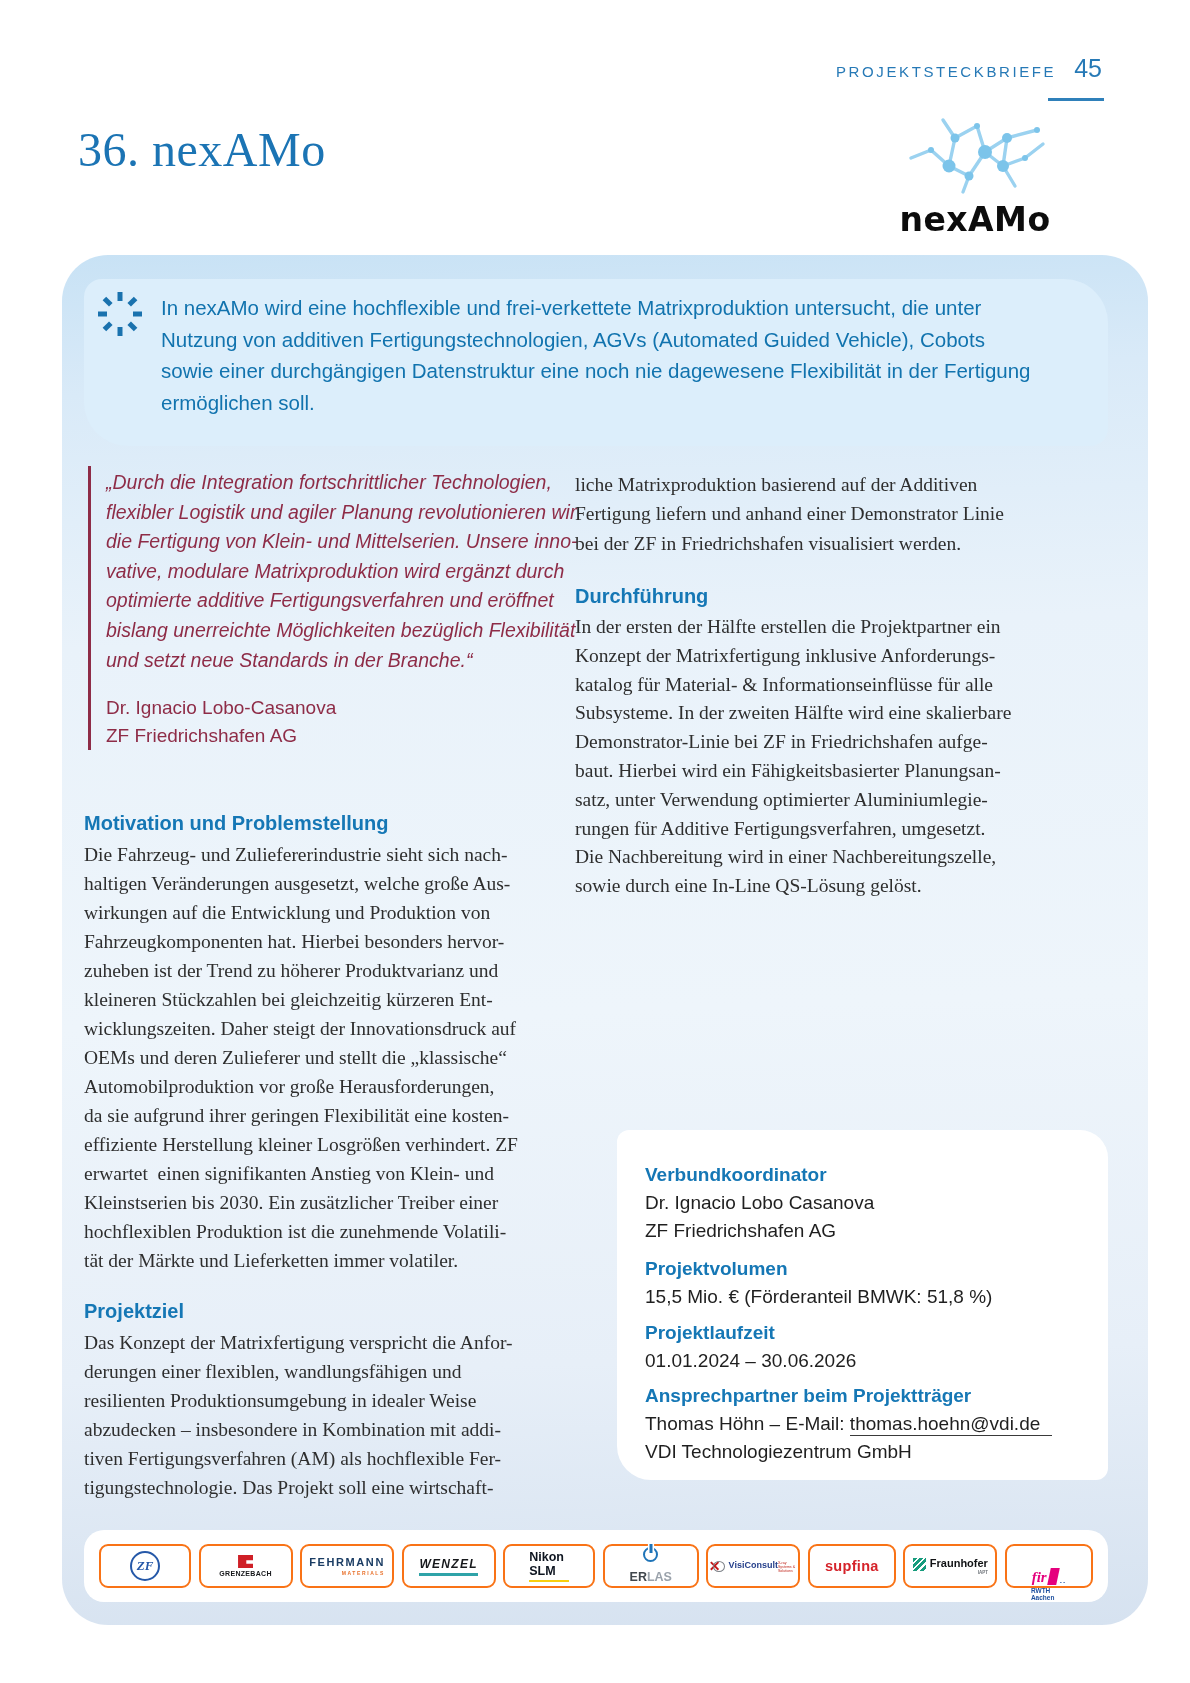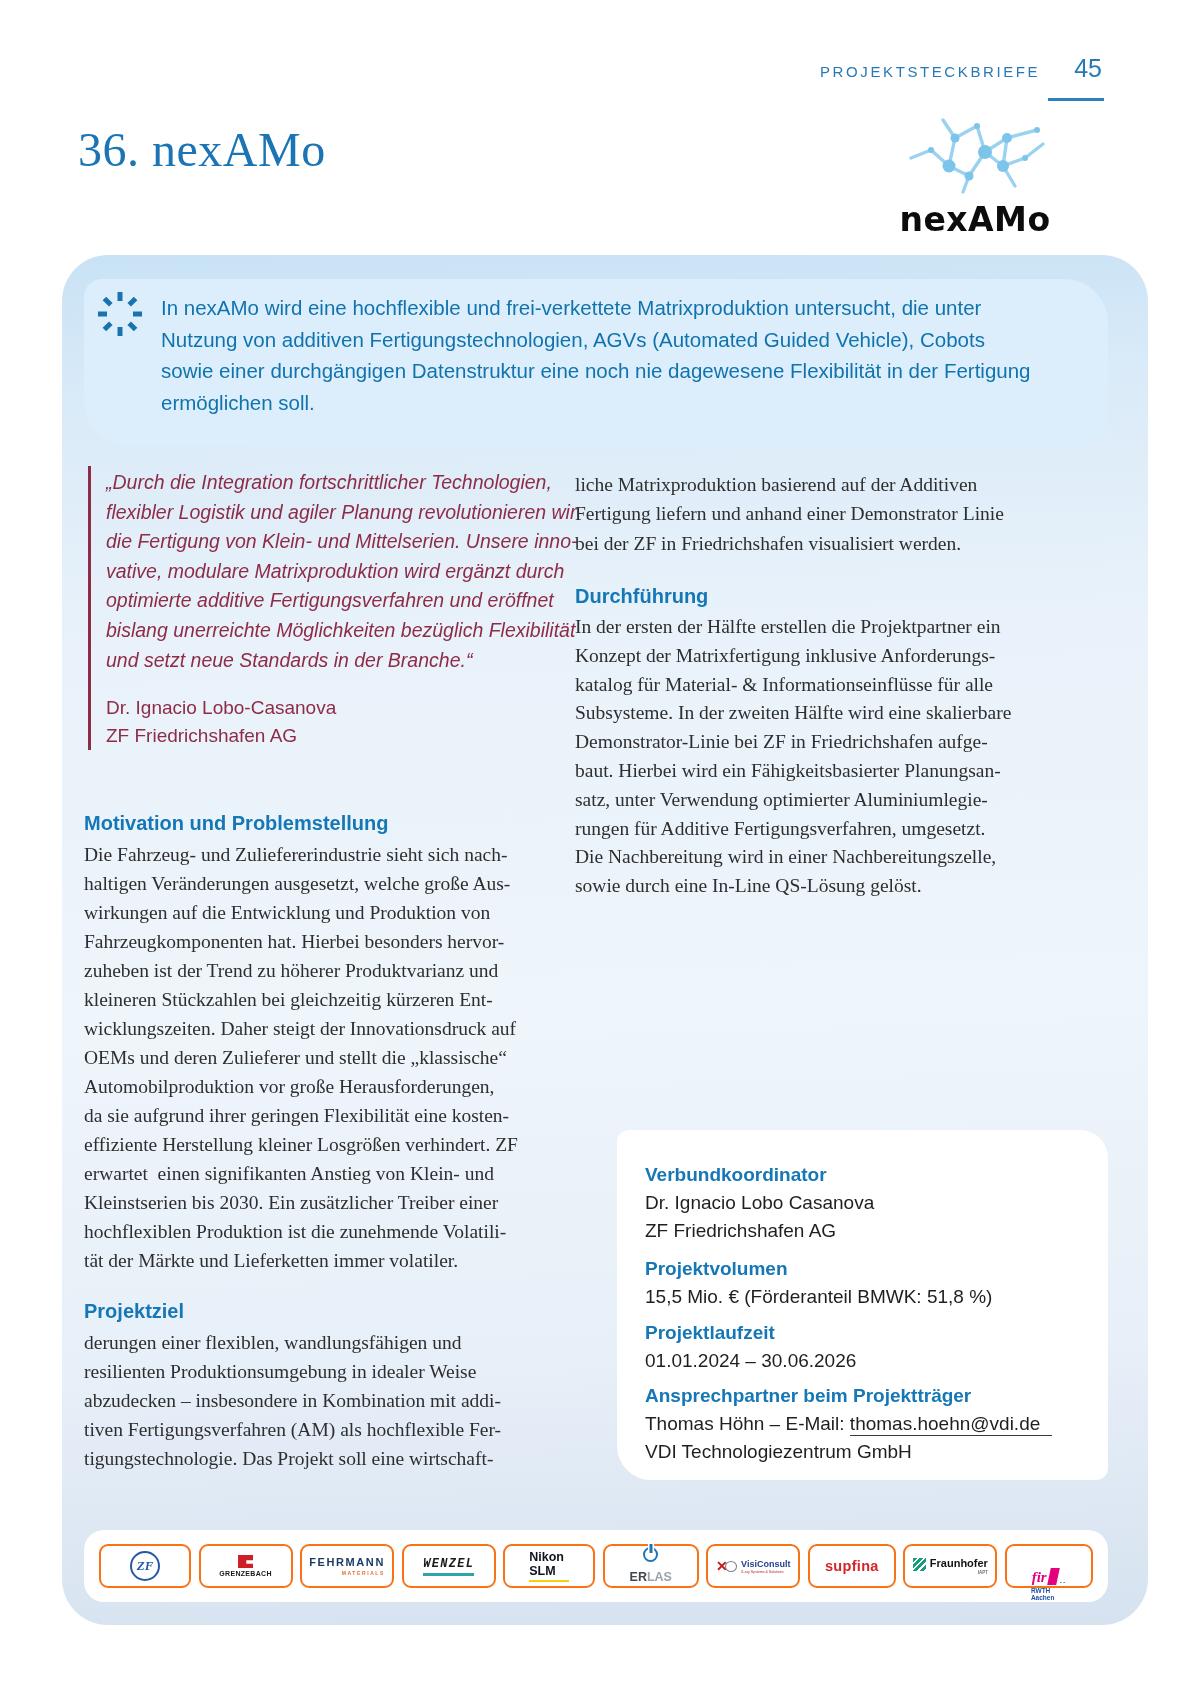--- a/index.html
+++ b/index.html
@@ -3,21 +3,21 @@
 <meta charset="utf-8">
 <style>
   * { margin:0; padding:0; box-sizing:border-box; }
   html,body { background:#ffffff; }
   .page {
     position:relative; width:1190px; height:1683px; background:#ffffff;
     overflow:hidden; font-family:"Liberation Sans", sans-serif;
   }
   
   .header-row{
-    position:absolute; top:54px; right:88px; display:flex; align-items:baseline; gap:34px;
+    position:absolute; top:54px; right:88px; display:flex; align-items:baseline; gap:18px;
   }
   .header-label{ font-size:15px; letter-spacing:2.6px; color:#2679b6; font-weight:500; }
   .page-number{ font-size:25px; color:#2679b6; font-weight:400;text-align:right; }
   .header-rule{ position:absolute; top:98px; left:1048px; width:56px; height:3px; background:#2f80ba; }
   .title{
     position:absolute; top:122px; left:78px;
     font-family:"Liberation Serif", serif; font-weight:400;
     font-size:48px; color:#1b74b4; letter-spacing:0.5px;
   }
   
@@ -102,38 +102,38 @@
     font-family:"Liberation Serif", serif; font-style:italic; font-weight:700;
     font-size:13px; color:#2558a8;
   }
   .gz{ display:flex; flex-direction:column; align-items:center; gap:2px; }
   .gz-g{ width:15px; height:13px; background:#cf1f26;
     clip-path:polygon(0 0,100% 0,100% 40%,55% 40%,55% 68%,100% 68%,100% 100%,0 100%); }
   .gz-t{ font-size:7px; font-weight:700; color:#15171a; letter-spacing:.3px; }
   .feh{ display:flex; flex-direction:column; }
   .feh-t{ font-size:11px; font-weight:700; color:#1a3c63; letter-spacing:1.6px; }
   .feh-s{ font-size:5px; font-weight:600; color:#e8702a; letter-spacing:1.6px; align-self:flex-end; margin-top:2px; }
-  .wz{ display:flex; flex-direction:column;font-family:Liberation Mono, monospace; }
+  .wz{ display:flex; flex-direction:column; }
   .wz-t{ font-style:italic; font-weight:800; font-size:12px; color:#17191c; letter-spacing:1.3px; }
   .wz-bar{ height:3px; background:#2fa3a8; margin-top:2px; }
   .nk{ display:flex; flex-direction:column; }
   .nk-t{ font-weight:800; font-size:12.5px; color:#0e1520; }
   .nk-bar{ height:2px; background:#f8cf0e; margin-top:2px; }
   .er{ display:flex; align-items:center; gap:5px;flex-direction:column; }
   .er-ic{ width:15px; height:15px; border:2.4px solid #1f74b8; border-radius:50%; position:relative; }
   .er-ic::before{ content:''; position:absolute; left:50%; top:-5px; transform:translateX(-50%);
     width:3px; height:9px; background:#1f74b8; box-shadow:0 0 0 1.6px #ffffff; }
   .er-t{ font-size:12.5px; font-weight:800; color:#41474d; }
   .er-t2{ font-size:12.5px; font-weight:600; color:#9aa2ab; }
   .vc{ display:flex; align-items:center; gap:4px; }
   .vc-ic{ position:relative; width:21px; height:17px; }
   .vc-x{ position:absolute; left:0; top:0; font-size:14px; font-weight:900; color:#c41819; line-height:17px; }
   .vc-eye{ position:absolute; right:0; top:3px; width:12px; height:11px;
     border:1.6px solid #7c8187; border-radius:50%; }
-  .vc-col{ display:flex; flex-direction:column; }
+  .vc-col{ display:flex; flex-direction:row; }
   .vc-t{ font-size:9px; font-weight:700; color:#27418c; }
   .vc-s{ font-size:3.6px; font-weight:500; color:#c2271c; margin-top:1px; }
   .sf-t{ font-size:14.5px; font-weight:800; color:#d5232a; letter-spacing:.3px; }
   .fh{ display:flex; align-items:flex-start; gap:4px; }
   .fh-sq{ width:13px; height:13px; margin-top:1px; background:#179c7d; position:relative; overflow:hidden; }
   .fh-sq::after{ content:''; position:absolute; inset:0;
     background:repeating-linear-gradient(135deg, transparent 0 3px, #ffffff 3px 4.5px); }
   .fh-col{ display:flex; flex-direction:column; }
   .fh-t{ font-size:11px; font-weight:700; color:#101214; }
   .fh-s{ font-size:4.5px; font-weight:600; color:#6b7076; align-self:flex-end; margin-top:1px; }
@@ -244,20 +244,21 @@
       <div>da sie aufgrund ihrer geringen Flexibilität eine kosten-</div>
       <div>effiziente Herstellung kleiner Losgrößen verhindert. ZF</div>
       <div>erwartet  einen signifikanten Anstieg von Klein- und</div>
       <div>Kleinstserien bis 2030. Ein zusätzlicher Treiber einer</div>
       <div>hochflexiblen Produktion ist die zunehmende Volatili-</div>
       <div>tät der Märkte und Lieferketten immer volatiler.</div>
     </div>
 
   <div class="sec-heading h-projektziel">Projektziel</div>
   <div class="body-lines b-projektziel">
+      <div>Das Konzept der Matrixfertigung verspricht die Anfor-</div>
       <div>derungen einer flexiblen, wandlungsfähigen und</div>
       <div>resilienten Produktionsumgebung in idealer Weise</div>
       <div>abzudecken – insbesondere in Kombination mit addi-</div>
       <div>tiven Fertigungsverfahren (AM) als hochflexible Fer-</div>
       <div>tigungstechnologie. Das Projekt soll eine wirtschaft-</div>
     </div>
 
   <div class="body-lines b-right-top">
       <div>liche Matrixproduktion basierend auf der Additiven</div>
       <div>Fertigung liefern und anhand einer Demonstrator Linie</div>

